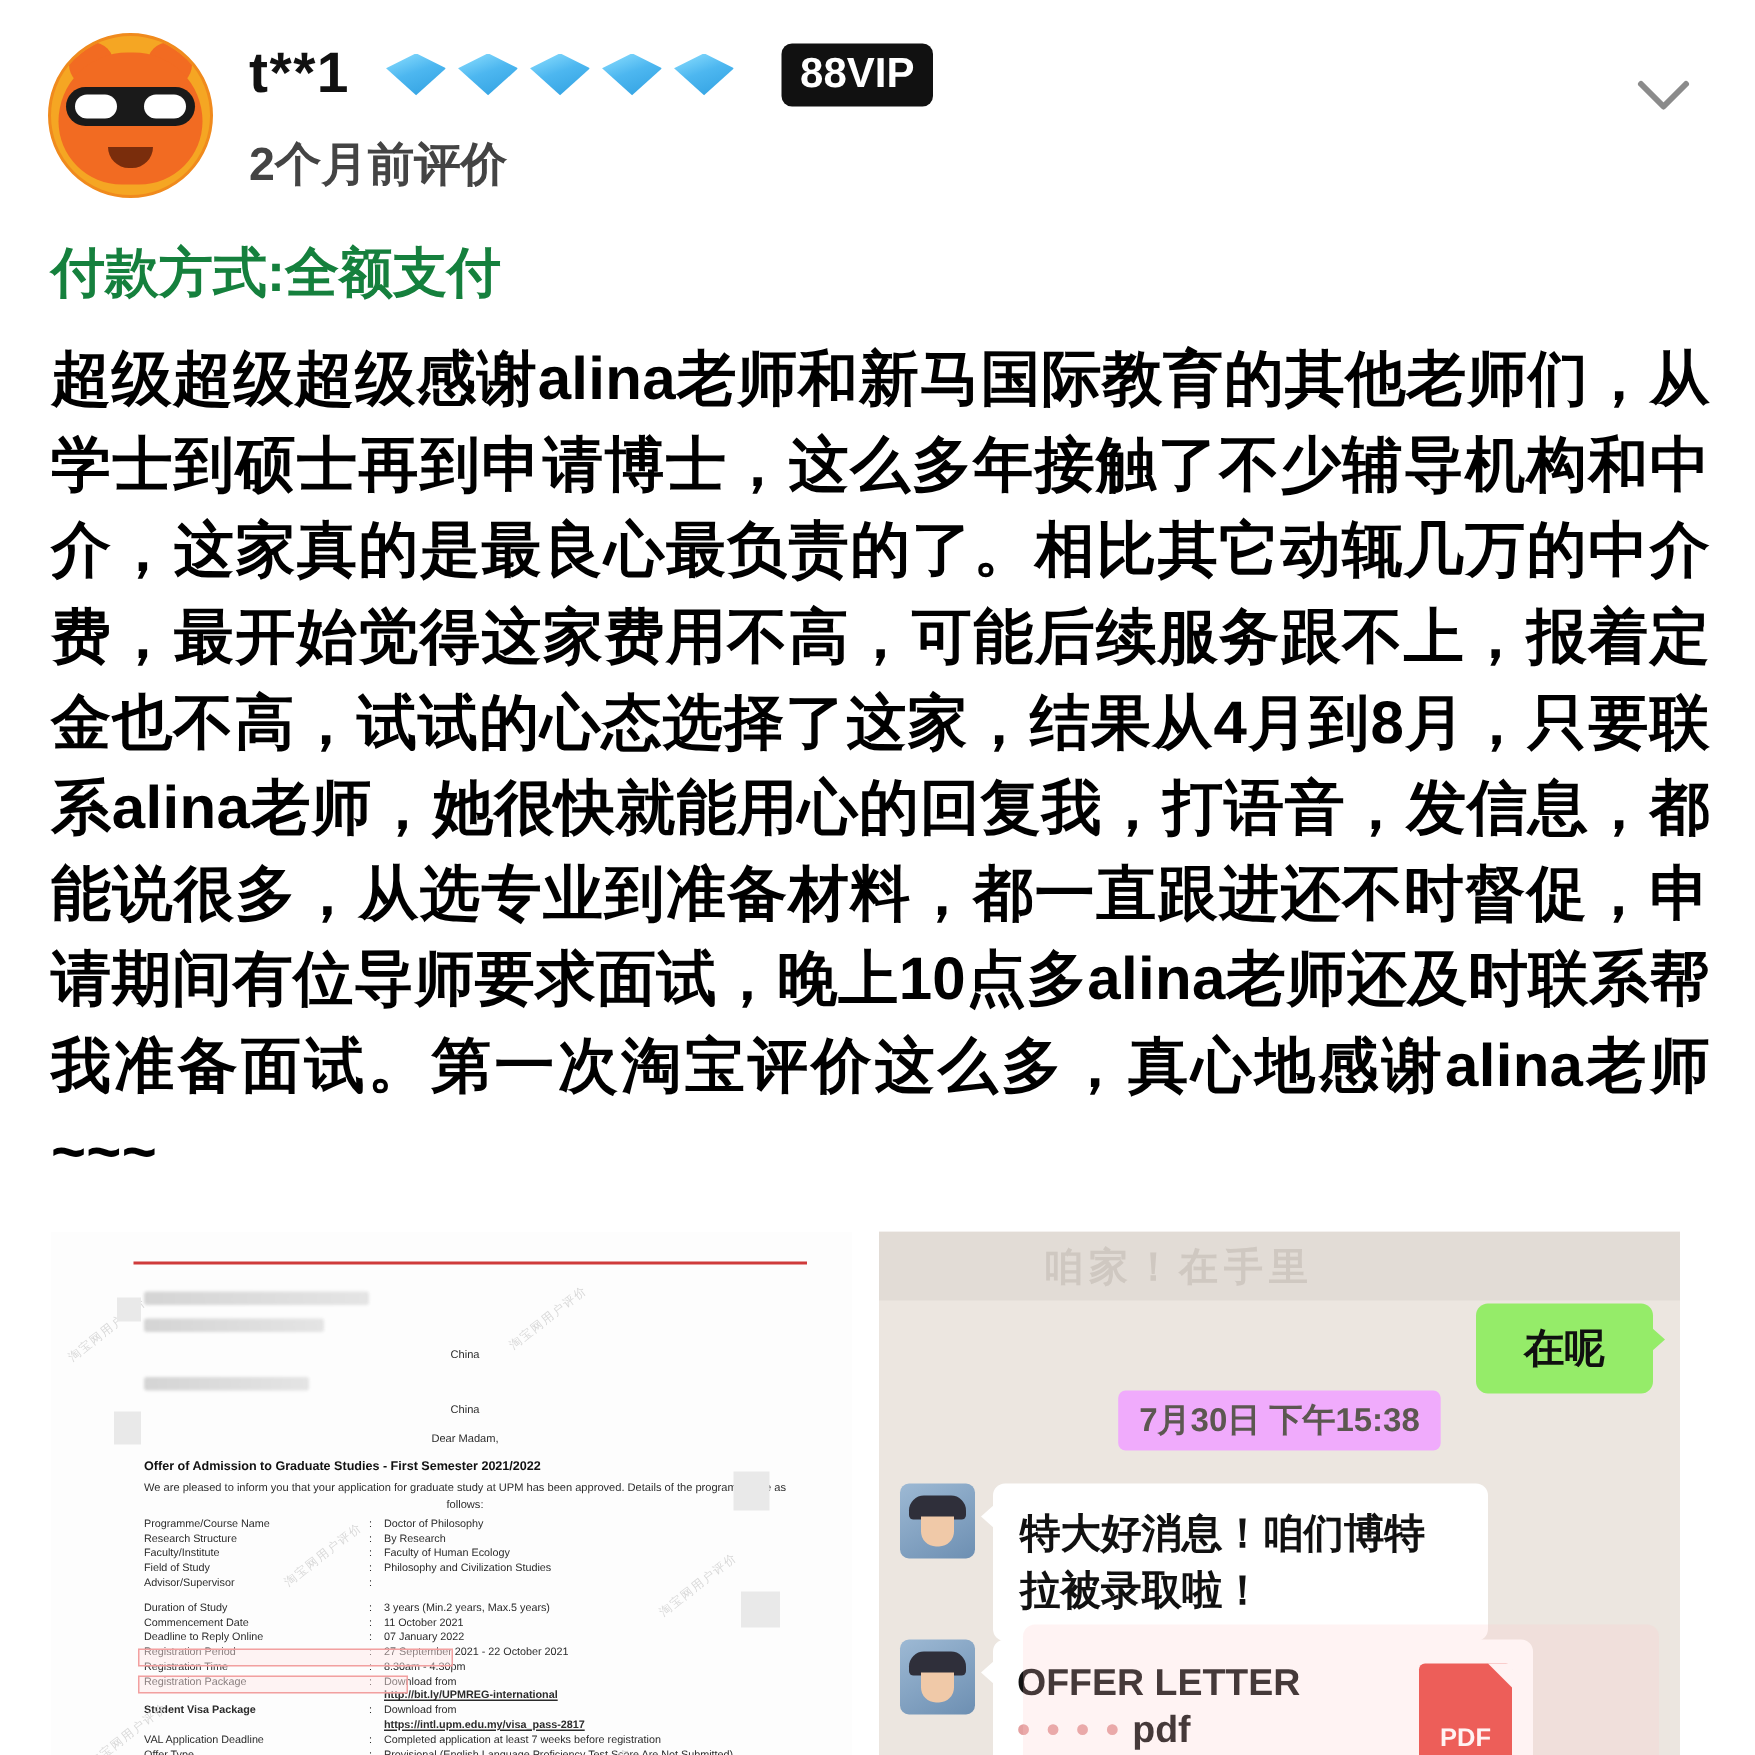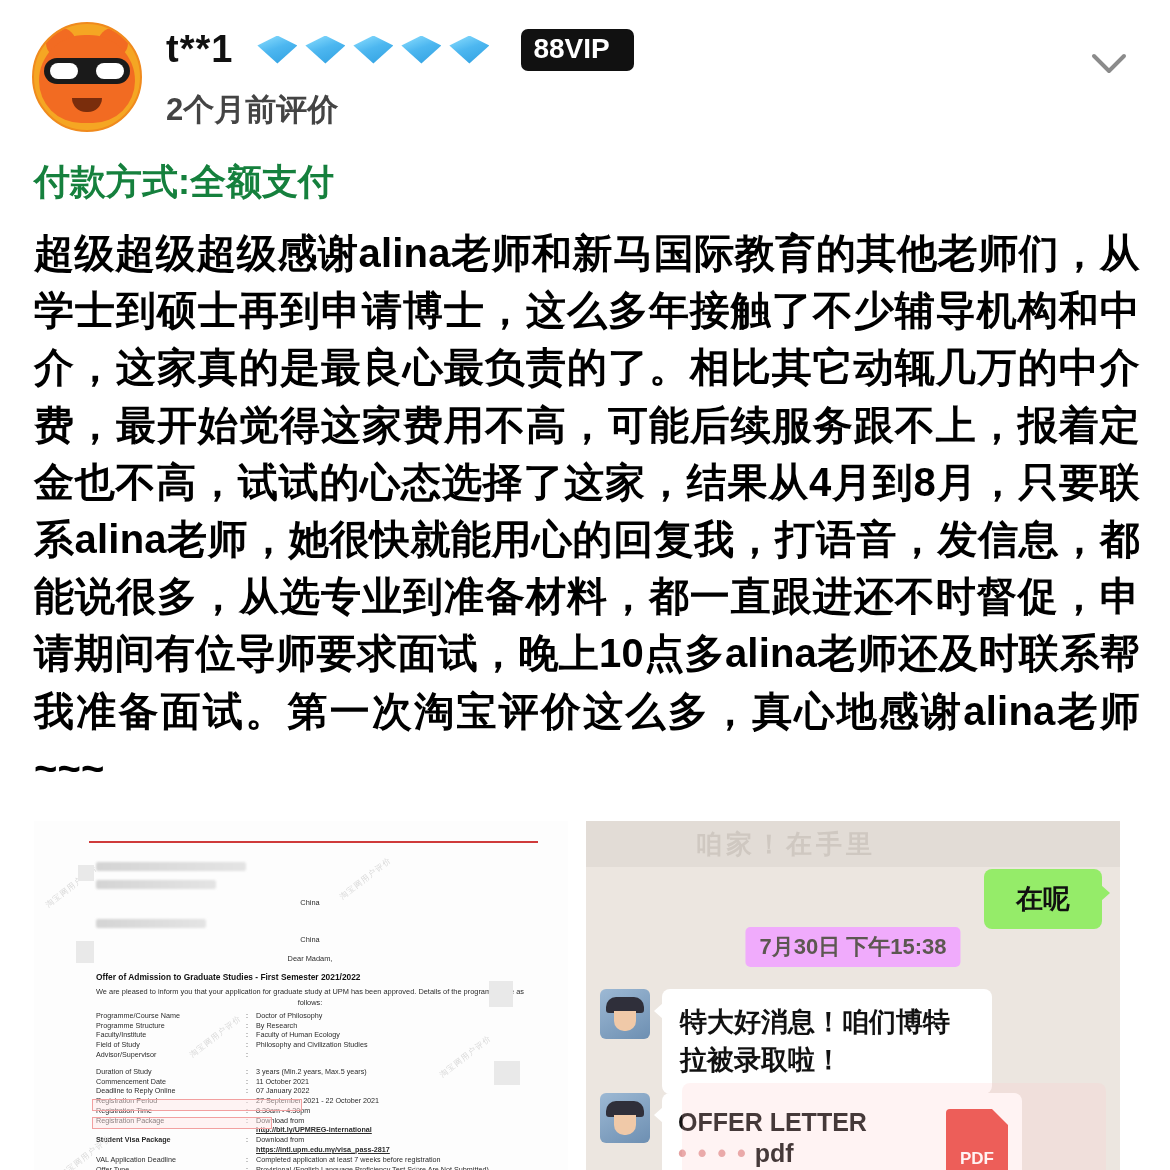--- a/index.html
+++ b/index.html
@@ -69,21 +69,21 @@
   .diamonds { display: flex; gap: 8px; margin-left: 14px; }
   .diamond {
     width: 40px; height: 28px;
     background: linear-gradient(160deg,#8fe0ff 0%, #4db7f0 45%, #2f9fe0 100%);
     clip-path: polygon(50% 0%, 100% 36%, 50% 100%, 0% 36%);
   }
   .vip-badge {
     margin-left: 22px;
     background: #111; color: #fff;
     font-size: 28px; font-weight: bold;
-    padding: 4px 24px 6px 12px;
+    padding: 4px 12px 6px 12px;
     border-radius: 7px;
     letter-spacing: 0px;
   }
   .time-row {
     margin-top: 18px;
     font-size: 31px;
     color: #444;
     font-weight: bold;
   }
   .chevron-down {
@@ -354,21 +354,21 @@
         <div class="doc-line">We are pleased to inform you that your application for graduate study at UPM has been approved. Details of the programme are as follows:</div>
 
         <table class="doc-tbl">
           <tbody>
               <tr>
                 <td class="k">Programme/Course Name</td>
                 <td class="c">:</td>
                 <td>Doctor of Philosophy</td>
               </tr>
           <tr>
-                <td class="k">Programme Structure</td>
+                <td class="k">Research Structure</td>
                 <td class="c">:</td>
                 <td>By Research</td>
               </tr>
           <tr>
                 <td class="k">Faculty/Institute</td>
                 <td class="c">:</td>
                 <td>Faculty of Human Ecology</td>
               </tr>
           <tr>
                 <td class="k">Field of Study</td>

